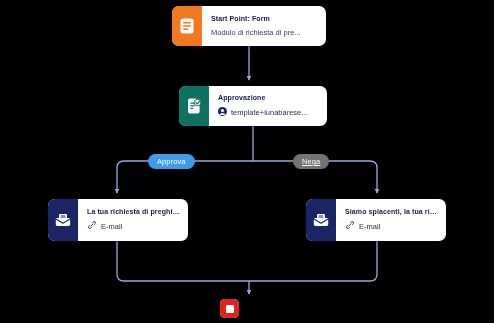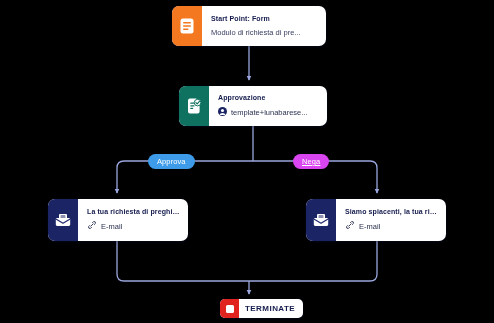--- a/index.html
+++ b/index.html
@@ -147,21 +147,21 @@
     border-radius: 8px;
     display: flex;
     align-items: center;
     justify-content: center;
     font-size: 7.5px;
     color: #ffffff;
     white-space: nowrap;
     letter-spacing: 0.1px;
   }
   #pill-approve { left: 148px; top: 154px; background: #3d9be9; }
-  #pill-deny    { left: 293px; top: 154px; background: #d946ef; text-decoration: underline; }
+  #pill-deny    { left: 293px; top: 154px; background: #737373; text-decoration: underline; }
 </style>
 </head>
 <body>
 
 <div id="canvas">
 
   <svg id="edges" viewBox="0 0 494 323" xmlns="http://www.w3.org/2000/svg">
     <defs>
       <marker id="arrow" viewBox="0 0 10 10" refX="6" refY="5" markerWidth="5" markerHeight="5" orient="auto-start-reverse">
         <path d="M 0 1.5 L 7 5 L 0 8.5 z" fill="#9aa6dd"></path>
@@ -274,16 +274,15 @@
         </span>
         <span>E-mail</span>
       </div>
     </div>
   </div>
 
   <div id="node-terminate">
     <div class="term-icon">
       <div class="term-square"></div>
     </div>
-    <div class="term-label">TERMINATE</div>
   </div>
 
 </div>
 
 </body></html>

